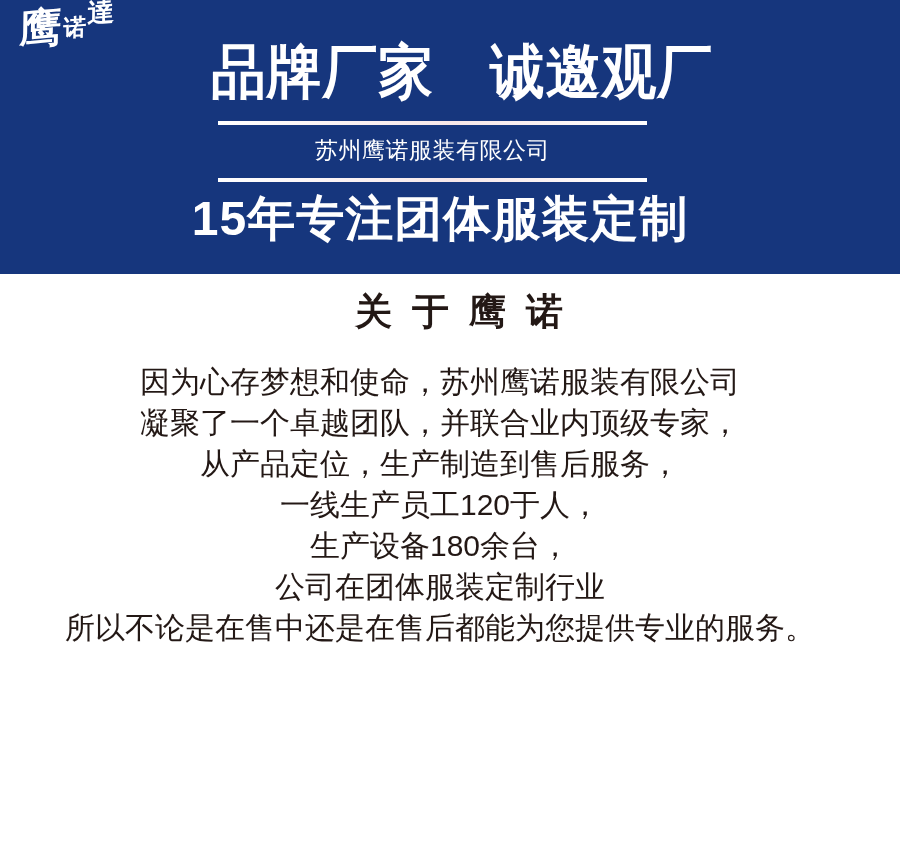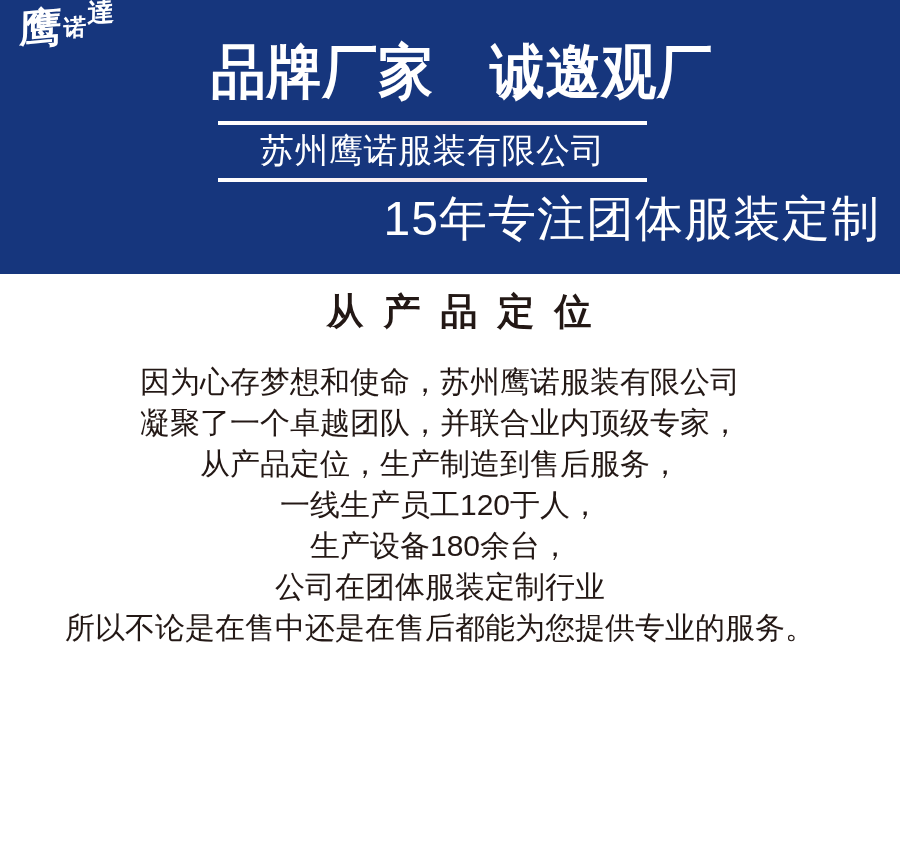--- a/index.html
+++ b/index.html
@@ -60,34 +60,34 @@
     background: linear-gradient(to right, #ffffff, #f6e7e9 55%, #ffffff);
   }
   .divider.one { top: 121px; }
   .divider.two { top: 178px; }
   .header-company {
     position: absolute;
     top: 127px;
     left: 218px;
     width: 429px;
     text-align: center;
-    font-size: 34px;
+    font-size: 23px;
     font-weight: normal;
     line-height: 46px;
     letter-spacing: 0.5px;
     white-space: nowrap;
   }
   .header-slogan {
     position: absolute;
     top: 189px;
     left: 0;
     width: 880px;
-    text-align: right;
+    text-align: center;
     font-size: 48px;
-    font-weight: normal;
+    font-weight: bold;
     line-height: 60px;
     letter-spacing: 1px;
     white-space: nowrap;
   }
 
   
   .about {
     position: relative;
     width: 900px;
     color: #231815;
@@ -124,21 +124,21 @@
       <span class="c1">鹰</span><span class="c2">诺</span><span class="c3">達</span>
     </div>
     <div class="header-title">品牌厂家　诚邀观厂</div>
     <div class="divider one"></div>
     <div class="header-company">苏州鹰诺服装有限公司</div>
     <div class="divider two"></div>
     <div class="header-slogan">15年专注团体服装定制</div>
   </div>
 
   <div class="about">
-    <div class="about-heading">从产品定位</div>
+    <div class="about-heading">关于鹰诺</div>
     <div class="about-text">
       <div class="about-line">因为心存梦想和使命，苏州鹰诺服装有限公司</div>
       <div class="about-line">凝聚了一个卓越团队，并联合业内顶级专家，</div>
       <div class="about-line">从产品定位，生产制造到售后服务，</div>
       <div class="about-line">一线生产员工120于人，</div>
       <div class="about-line">生产设备180余台，</div>
       <div class="about-line">公司在团体服装定制行业</div>
       <div class="about-line">所以不论是在售中还是在售后都能为您提供专业的服务。</div>
     </div>
   </div>

